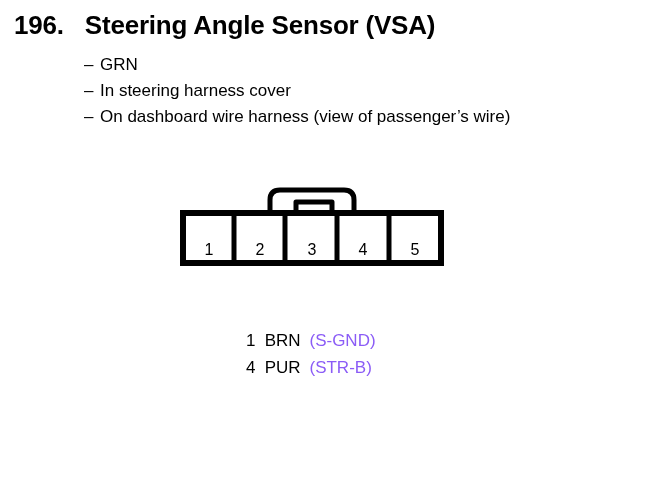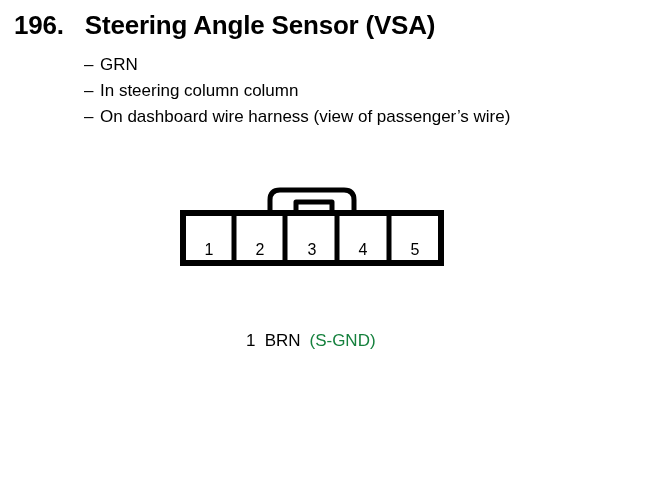--- a/index.html
+++ b/index.html
@@ -100,41 +100,41 @@
   }
   .legend-num {
     display: inline-block;
     width: 14px;
   }
   .legend-color {
     display: inline-block;
     width: 40px;
   }
   .legend-signal {
-    color: #15803d;
+    color: #8b5cf6;
   }
 </style>
 </head>
 <body>
 
 <div class="page">
 
   <div class="title-row">
     <span class="title-number">196.</span>
     <span class="title-text">Steering Angle Sensor (VSA)</span>
   </div>
 
   <div class="bullets">
     <div class="bullet-line">
       <span class="bullet-dash">–</span>
       <span class="bullet-text">GRN</span>
     </div>
     <div class="bullet-line">
       <span class="bullet-dash">–</span>
-      <span class="bullet-text">In steering column column</span>
+      <span class="bullet-text">In steering harness cover</span>
     </div>
     <div class="bullet-line">
       <span class="bullet-dash">–</span>
       <span class="bullet-text">On dashboard wire harness (view of passenger’s wire)</span>
     </div>
   </div>
 
   <div class="connector">
     <svg width="290" height="96" viewBox="0 0 290 96">
 
@@ -154,15 +154,20 @@
     <div class="pin-label" style="left:162px;">4</div>
     <div class="pin-label" style="left:214px;">5</div>
   </div>
 
   <div class="legend">
     <div class="legend-row">
       <span class="legend-num">1</span>
       <span class="legend-color">BRN</span>
       <span class="legend-signal">(S-GND)</span>
     </div>
+    <div class="legend-row">
+      <span class="legend-num">4</span>
+      <span class="legend-color">PUR</span>
+      <span class="legend-signal">(STR-B)</span>
+    </div>
   </div>
 
 </div>
 
 </body></html>

